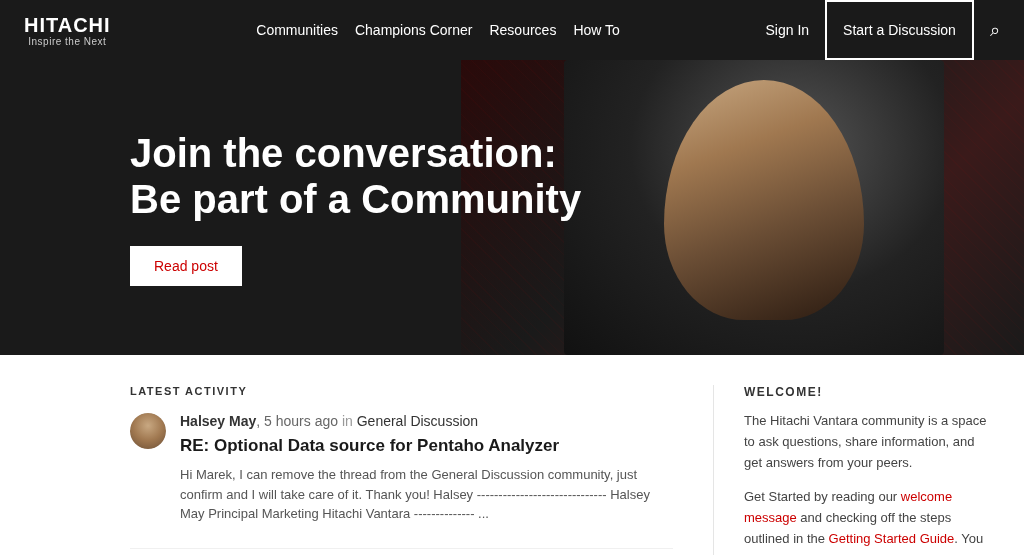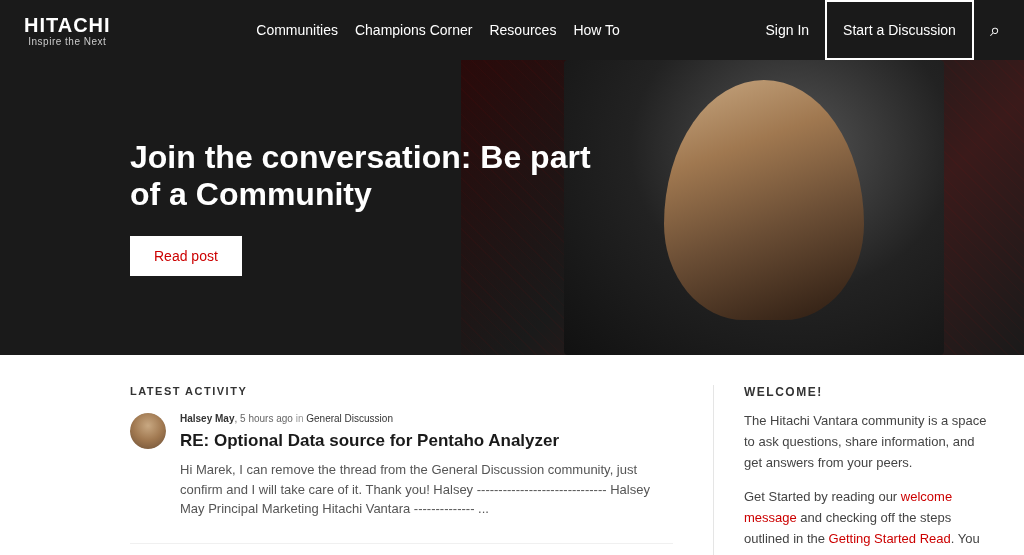--- a/index.html
+++ b/index.html
@@ -129,21 +129,21 @@
       right: 80px;
     }
     .hero-content {
       position: relative;
       z-index: 5;
       padding-left: 130px;
       max-width: 600px;
     }
     .hero-title {
       color: #fff;
-      font-size: 32px;
+      font-size: 40px;
       font-weight: 900;
       line-height: 1.15;
       margin-bottom: 24px;
     }
     .read-post-btn {
       background: #fff;
       color: #cc0000;
       border: 2px solid #fff;
       padding: 10px 22px;
       font-size: 14px;
@@ -199,21 +199,21 @@
       overflow: hidden;
     }
     .avatar-inner {
       width: 36px;
       height: 36px;
       background: radial-gradient(circle at 50% 35%, #c8a882 0%, #a07850 50%, #6b4e35 100%);
       border-radius: 50%;
     }
     .activity-body { flex: 1; }
     .activity-meta {
-      font-size: 10px;
+      font-size: 14px;
       color: #666;
       margin-bottom: 6px;
     }
     .activity-meta .author {
       font-weight: 700;
       color: #333;
     }
     .activity-meta .in-label { color: #999; }
     .activity-meta .community {
       color: #333;
@@ -309,18 +309,18 @@
         <div class="activity-text">Hi Marek, I can remove the thread from the General Discussion community, just confirm and I will take care of it. Thank you! Halsey ------------------------------ Halsey May Principal Marketing Hitachi Vantara -------------- ...</div>
       </div>
     </div>
 
   </div>
 
   <div class="sidebar-section">
     <div class="welcome-title">WELCOME!</div>
     <p class="welcome-text">The Hitachi Vantara community is a space to ask questions, share information, and get answers from your peers.</p>
     <p class="welcome-text">
-      <span>Get Started by reading our </span><a class="welcome-link">welcome message</a><span> and checking off the steps outlined in the </span><a class="welcome-link">Getting Started Read</a><span>. You can also </span><a class="welcome-link">Contact the Community Team</a><span> with specific questions.</span>
+      <span>Get Started by reading our </span><a class="welcome-link">welcome message</a><span> and checking off the steps outlined in the </span><a class="welcome-link">Getting Started Guide</a><span>. You can also </span><a class="welcome-link">Contact the Community Team</a><span> with specific questions.</span>
     </p>
 
   </div>
 
 </div>
 
 </body></html>

